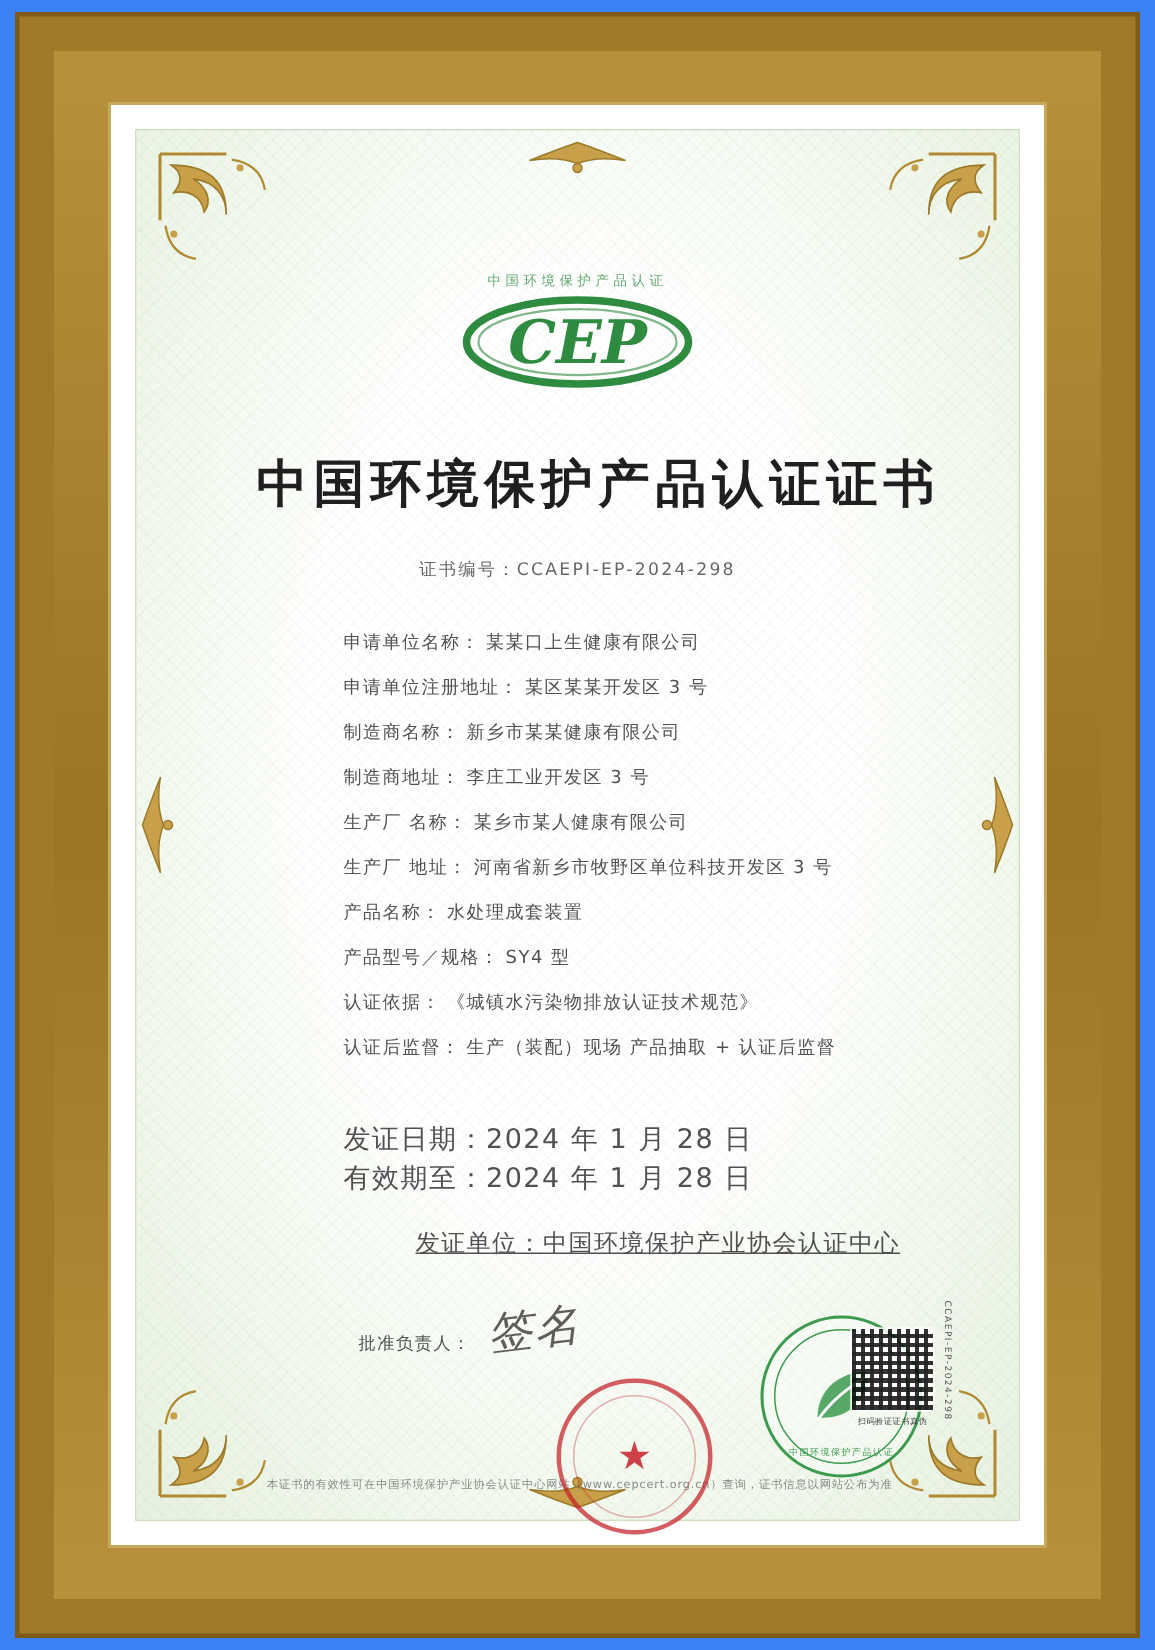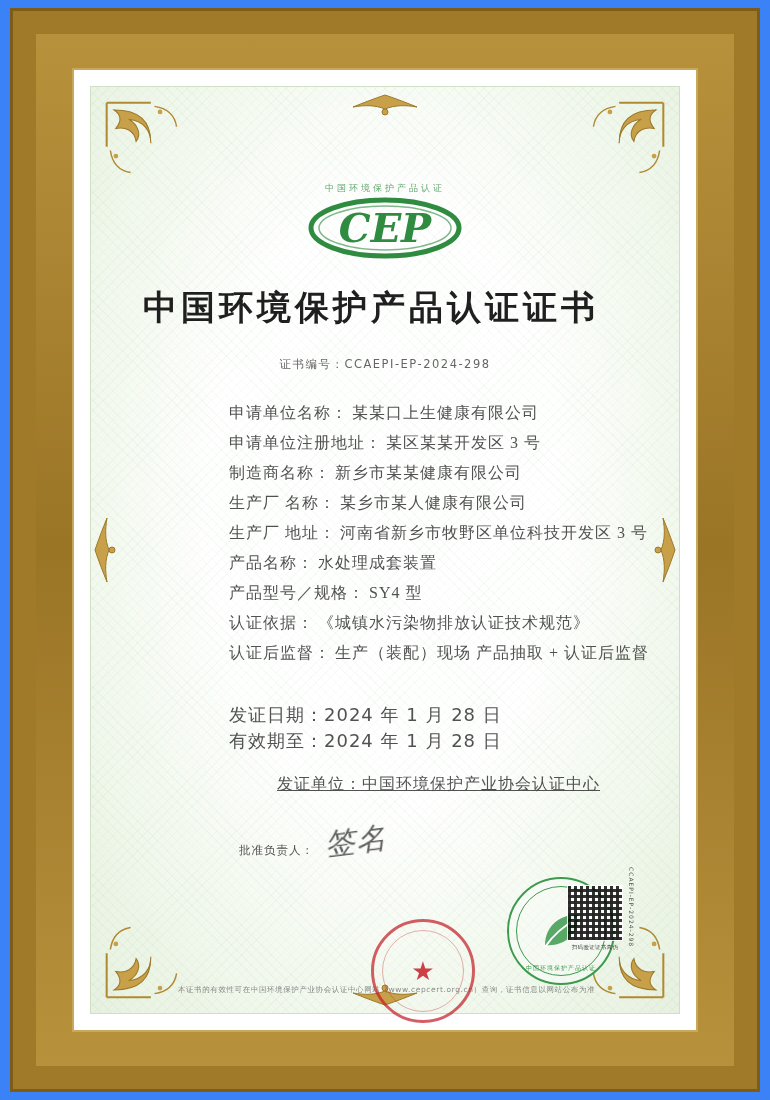--- a/index.html
+++ b/index.html
@@ -127,22 +127,22 @@
   }
   .logo-cep {
     position: relative;
     display: inline-block;
     width: 180px;
     height: 66px;
   }
   .logo-cep svg { display:block; }
 
   .cert-title {
-    text-align: left;
-    margin-top: 18px;
+    text-align: right;
+    margin-top: 33px;
     font-family: "DejaVu Serif", "Liberation Serif", serif;
     font-weight: bold;
     font-size: 34px;
     letter-spacing: 4px;
     color: #1f1f1f;
   }
 
   .cert-number {
     text-align: center;
     margin-top: 26px;
@@ -151,27 +151,26 @@
     letter-spacing: 1.5px;
     opacity: .78;
   }
 
   .fields {
     margin-top: 26px;
     padding-left: 86px;
     padding-right: 40px;
   }
   .field-row {
-    font-size: 16px;
+    font-size: 12px;
     color: #2c2c2c;
     line-height: 30px;
     white-space: nowrap;
     opacity: .82;
     letter-spacing: .5px;
-    font-family: Liberation Serif, serif;
   }
   .field-row .lbl { letter-spacing: 1px; }
   .field-row .val { letter-spacing: 1px; margin-left: 4px; }
   .field-row.indent { padding-left: 72px; }
 
   .dates {
     margin-top: 34px;
     padding-left: 86px;
     font-size: 18px;
     color: #2c2c2c;
@@ -437,20 +436,23 @@
             <div class="field-row">
               <span class="lbl">申请单位名称：</span><span class="val">某某口上生健康有限公司</span>
             </div>
             <div class="field-row">
               <span class="lbl">申请单位注册地址：</span><span class="val">某区某某开发区 3 号</span>
             </div>
             <div class="field-row">
               <span class="lbl">制造商名称：</span><span class="val">新乡市某某健康有限公司</span>
             </div>
             <div class="field-row">
+              <span class="lbl">制造商地址：</span><span class="val">李庄工业开发区 3 号</span>
+            </div>
+            <div class="field-row">
               <span class="lbl">生产厂 名称：</span><span class="val">某乡市某人健康有限公司</span>
             </div>
             <div class="field-row">
               <span class="lbl">生产厂 地址：</span><span class="val">河南省新乡市牧野区单位科技开发区 3 号</span>
             </div>
             <div class="field-row">
               <span class="lbl">产品名称：</span><span class="val">水处理成套装置</span>
             </div>
             <div class="field-row">
               <span class="lbl">产品型号／规格：</span><span class="val">SY4 型</span>

